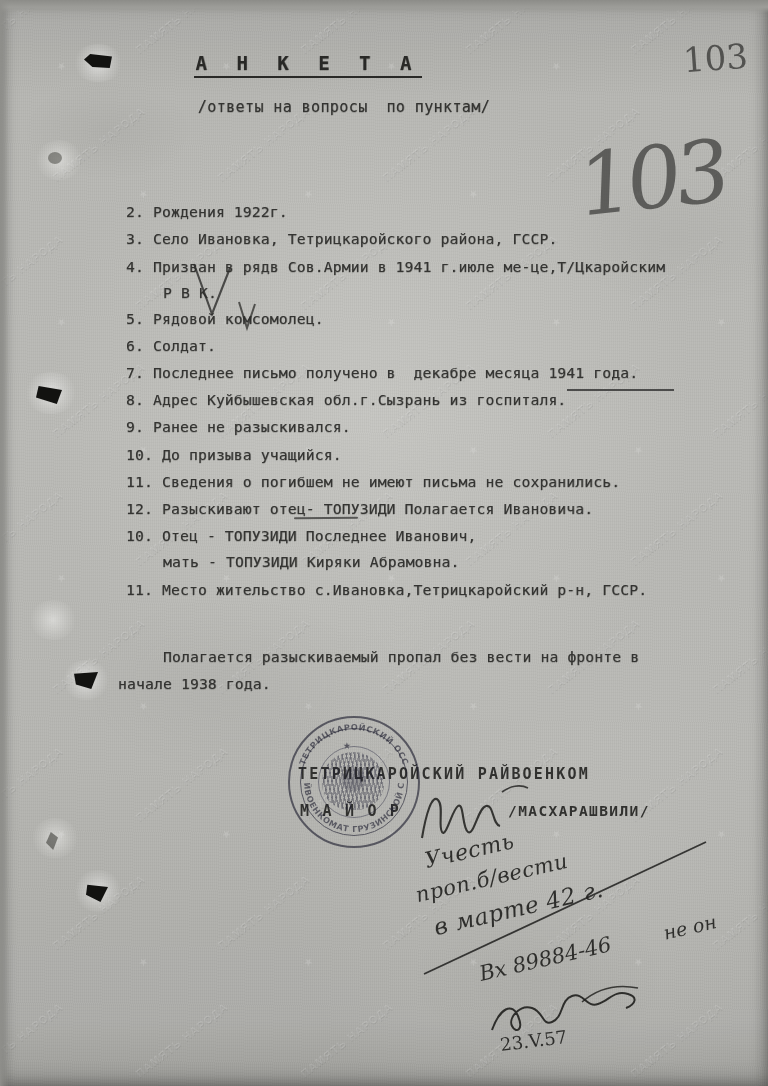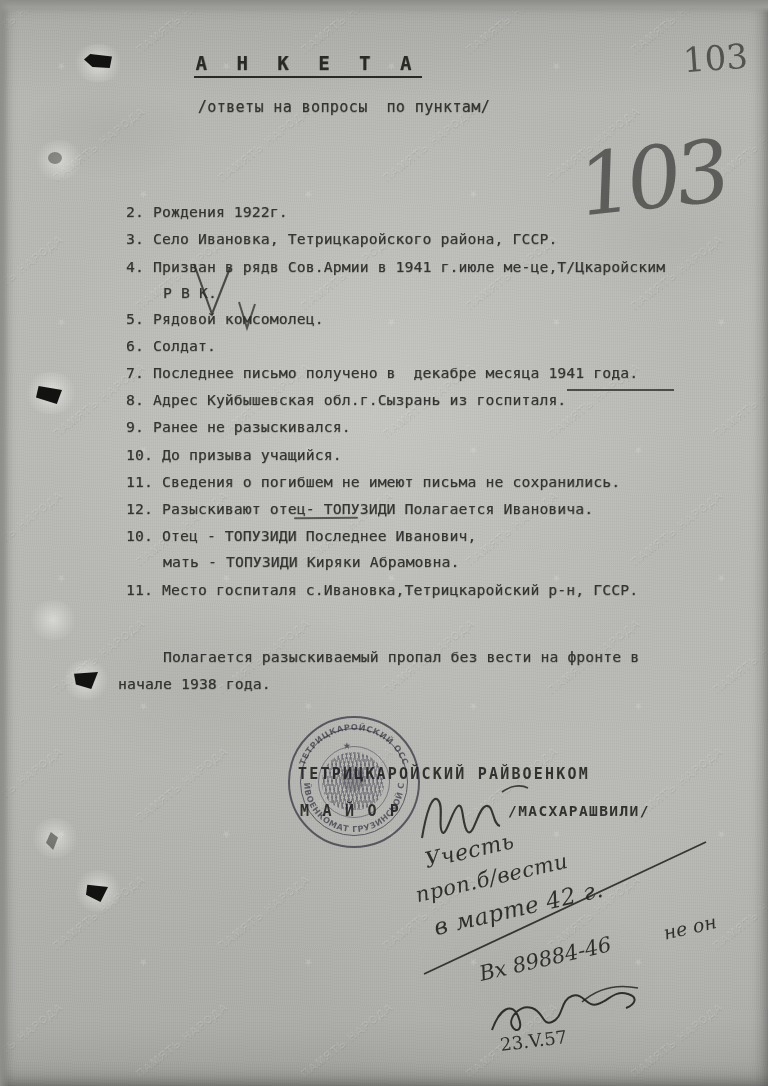--- a/index.html
+++ b/index.html
@@ -364,21 +364,21 @@
   <div class="typed item" style="top:446px"><span>10.</span> <span>До призыва учащийся.</span></div>
 
   <div class="typed item" style="top:473px"><span>11.</span> <span>Сведения о погибшем не имеют письма не сохранились.</span></div>
 
   <div class="typed item" style="top:500px"><span>12.</span> <span>Разыскивают отец- ТОПУЗИДИ Полагается Ивановича.</span></div>
   <div class="pen-ul" style="left:294px; top:517px; width:64px;"></div>
 
   <div class="typed item" style="top:527px"><span>10.</span> <span>Отец - ТОПУЗИДИ Последнее Иванович,</span></div>
   <div class="typed cont" style="top:553px">мать - ТОПУЗИДИ Киряки Абрамовна.</div>
 
-  <div class="typed item" style="top:581px"><span>11.</span> <span>Место госпиталя с.Ивановка,Тетрицкаройский р-н, ГССР.</span></div>
+  <div class="typed item" style="top:581px"><span>11.</span> <span>Место жительство с.Ивановка,Тетрицкаройский р-н, ГССР.</span></div>
 
 
   <div class="typed closing" style="top:648px; left:163px">Полагается разыскиваемый пропал без вести на фронте в</div>
   <div class="typed closing" style="top:675px; left:118px">начале 1938 года.</div>
 
   <div class="sig-line" style="top:765px; left:298px">ТЕТРИЦКАРОЙСКИЙ РАЙВОЕНКОМ</div>
   <div class="sig-line" style="top:802px; left:300px">М А Й О Р</div>
   <div class="sig-paren" style="top:803px; left:508px">/МАСХАРАШВИЛИ/</div>
 
   <div class="stamp">

